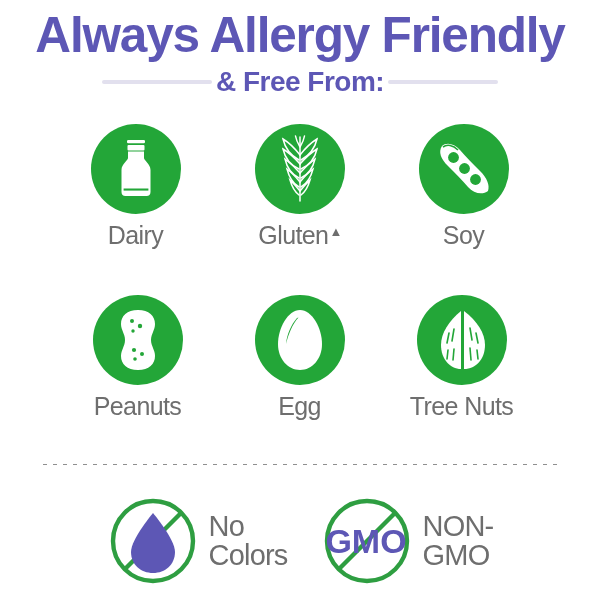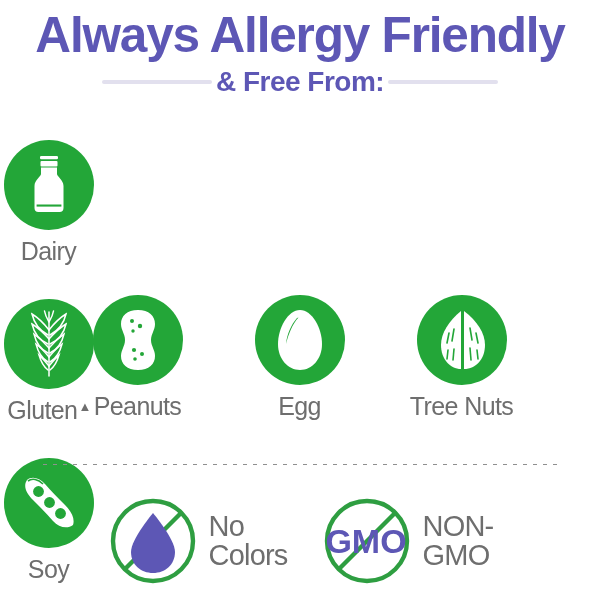--- a/index.html
+++ b/index.html
@@ -60,21 +60,21 @@
   }
 
   
   .allergen-row {
     position: absolute;
     left: 0;
     width: 600px;
     display: flex;
     justify-content: center;
   }
-  #row-1 { top: 140px; gap: 34px; flex-direction: column; }
+  #row-1 { top: 124px; gap: 66px; }
   #row-2 { top: 295px; gap: 64px; }
 
   .allergen-item {
     width: 98px;
     display: flex;
     flex-direction: column;
     align-items: center;
   }
   .allergen-disc {
     width: 90px;

